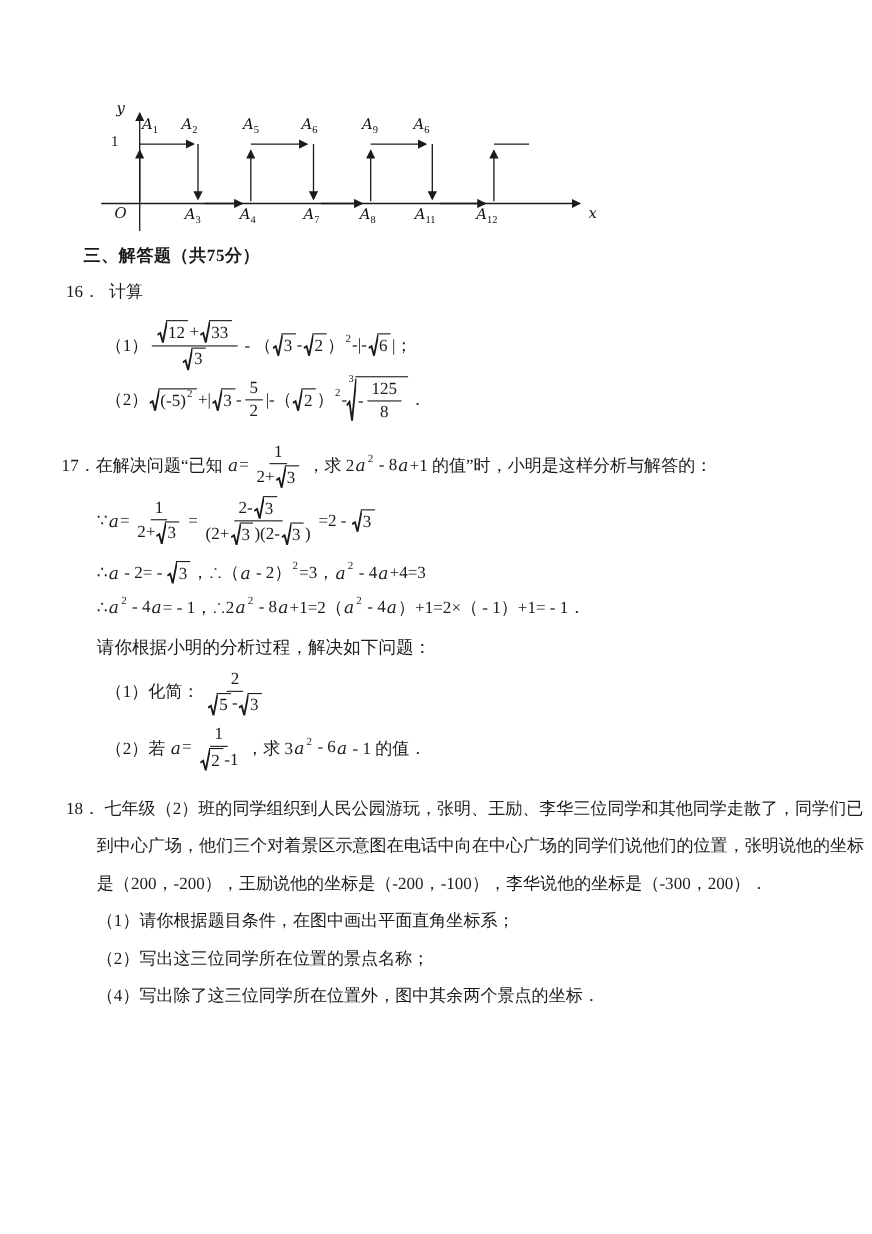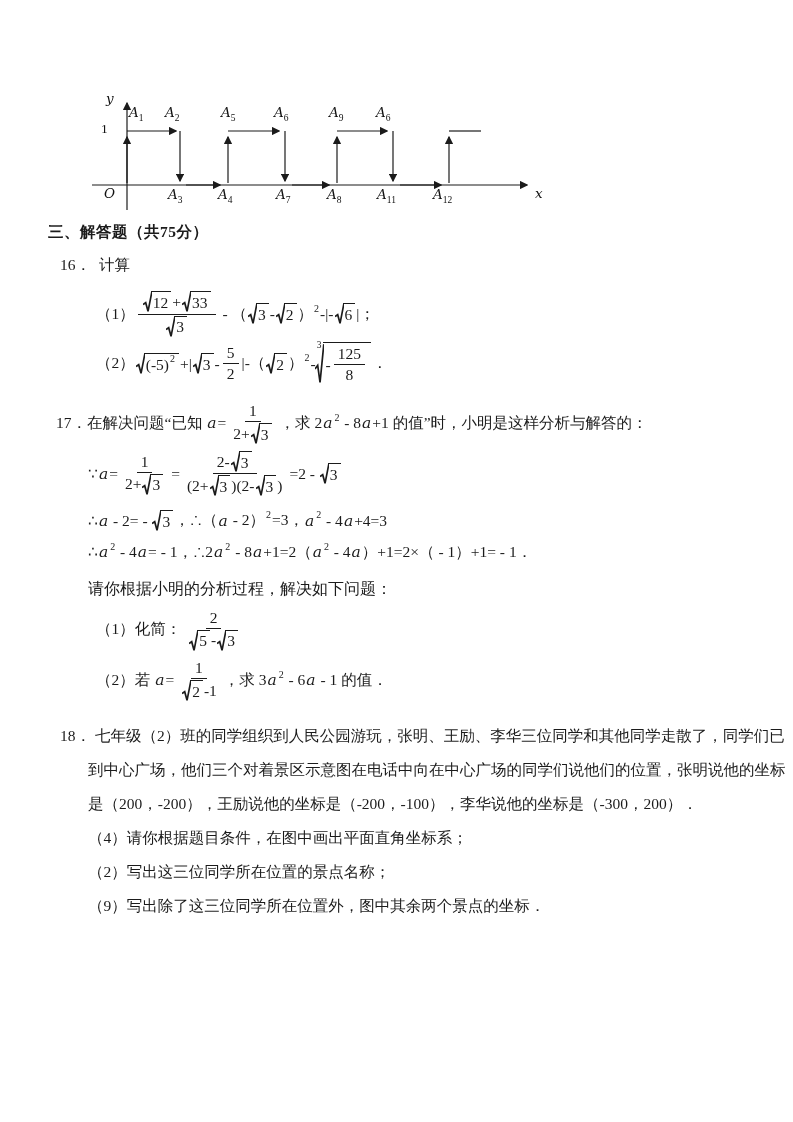--- a/index.html
+++ b/index.html
@@ -8,21 +8,21 @@
 
   
   .figure { position:absolute; left:0; top:0; width:600px; height:220px; }
   .figure svg { position:absolute; left:0; top:0; }
   .fig-label { position:absolute; font-size:13.5px; color:#111; line-height:1; white-space:nowrap; }
   .fig-label i { font-style:italic; font-family:"DejaVu Serif", serif; }
   .fig-label sub { font-size:9.5px; }
 
   
   .content { position:absolute; left:0; top:222px; right:0; }
-  .section-heading { margin-left:48px; font-size:15.5px; font-weight:bold; letter-spacing:0.5px; }
+  .section-heading { margin-left:76px; font-size:15.5px; font-weight:bold; letter-spacing:0.5px; }
   .prob-title { margin:12px 0 14px 60px; font-size:15.5px; }
   .prob-title .num { margin-right:8px; }
   .plain-line { font-size:16px; }
   .p18 { margin-top:16px; font-size:15.5px; }
   .p18 .pline { line-height:34px; margin-left:88px; }
   .p18 .pline.first { margin-left:60px; }
   .p18 .num { margin-right:4px; }
 
   
   .mline { display:flex; align-items:center; font-size:15.5px; white-space:pre; }
@@ -154,19 +154,19 @@
                   <path d="M0,15 L3,13 L5.6,22.6 L9.8,1.2" fill="none" stroke="#1b1b1b" stroke-width="1.7" vector-effect="non-scaling-stroke"></path>
                 </svg><span class="mrad"><span class="mtxt">2</span></span></span><span class="mtxt">-1</span></span></span><span class="mtxt">，求 3</span><span class="mvar">a</span><span class="msup">2</span><span class="mtxt"> - 6</span><span class="mvar">a</span><span class="mtxt"> - 1 的值．</span></div>
     </div>
 
     <div class="p18">
       <div class="pline first">
         <span class="num">18．</span><span>七年级（2）班的同学组织到人民公园游玩，张明、王励、李华三位同学和其他同学走散了，同学们已</span>
       </div>
       <div class="pline">到中心广场，他们三个对着景区示意图在电话中向在中心广场的同学们说他们的位置，张明说他的坐标</div>
       <div class="pline">是（200，-200），王励说他的坐标是（-200，-100），李华说他的坐标是（-300，200）．</div>
-      <div class="pline">（4）请你根据题目条件，在图中画出平面直角坐标系；</div>
+      <div class="pline">（1）请你根据题目条件，在图中画出平面直角坐标系；</div>
       <div class="pline">（2）写出这三位同学所在位置的景点名称；</div>
-      <div class="pline">（9）写出除了这三位同学所在位置外，图中其余两个景点的坐标．</div>
+      <div class="pline">（4）写出除了这三位同学所在位置外，图中其余两个景点的坐标．</div>
     </div>
 
   </div>
 </div>
 
 </body></html>

